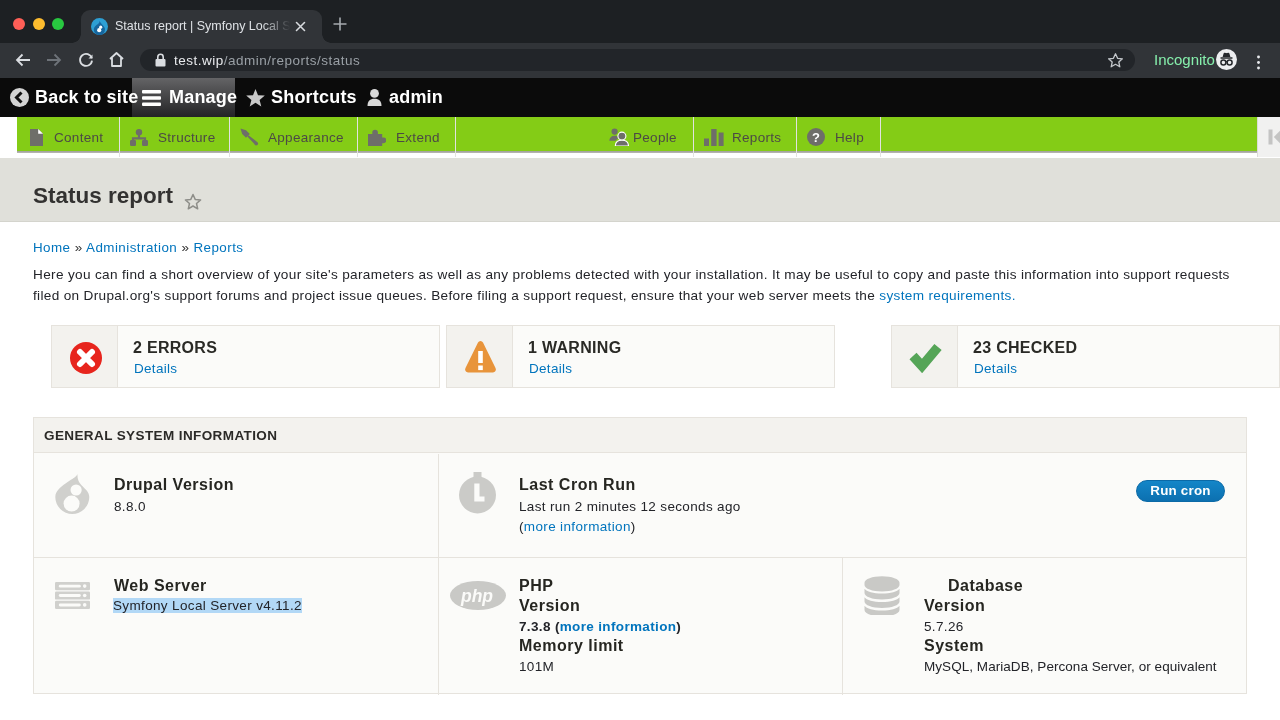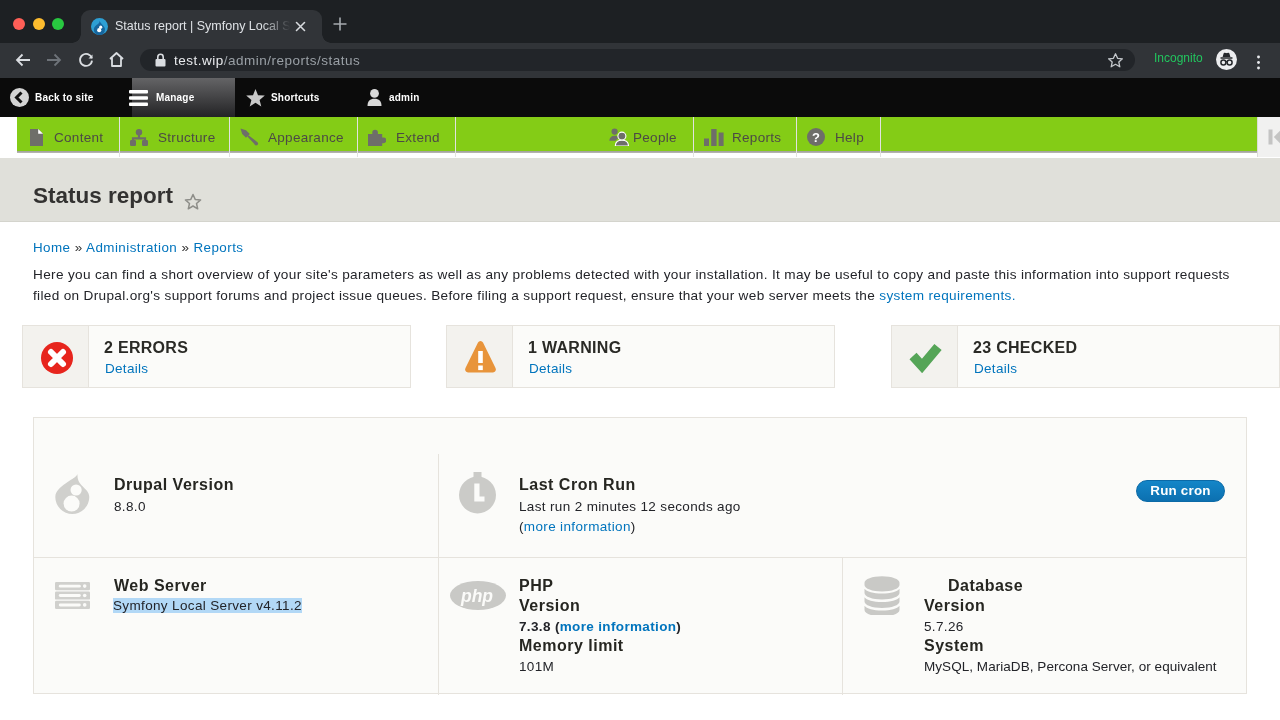--- a/index.html
+++ b/index.html
@@ -17,25 +17,25 @@
   background:radial-gradient(circle at 100% 0, #1d2023 0 8.5px, #313438 9px); }
 #tabtitle { position:absolute; left:34px; top:9px; width:177px; font-size:12.5px; color:#dfe2e6;
   white-space:nowrap; overflow:hidden;
   -webkit-mask-image:linear-gradient(90deg,#000 83%,transparent 99%);
   mask-image:linear-gradient(90deg,#000 83%,transparent 99%); }
 #addr { position:absolute; left:0; top:43px; width:1280px; height:35px; background:#313438; }
 #omnibox { position:absolute; left:140px; top:6px; width:995px; height:22px; background:#222529; border-radius:11px; }
 #urltext { position:absolute; left:34px; top:3.5px; font-size:13.5px; color:#e8eaed; white-space:nowrap; letter-spacing:0.5px; }
 #urltext .path { color:#9aa0a6; }
 .cicon { position:absolute; top:46px; }
-#incog-label { position:absolute; left:1154px; top:8px; font-size:12px; color:#22c55e; }
+#incog-label { position:absolute; left:1154px; top:8px; font-size:15px; color:#86efac; }
 
 #adminbar { position:absolute; left:0; top:78px; width:1280px; height:39px; background:#0b0b0b; }
 #adminbar .item { position:absolute; top:0; height:39px; display:flex; align-items:center;
-  color:#fff; font-weight:bold; font-size:10px; letter-spacing:0.2px; }
+  color:#fff; font-weight:bold; font-size:18px; letter-spacing:0.2px; }
 #manage-bg { position:absolute; left:132px; top:0; width:103px; height:39px;
   background:linear-gradient(#646466,#232325); }
 
 #menubar { position:absolute; left:17px; top:117px; width:1280px; height:35px; background:#84cc16;
   border-bottom:1px solid #a5a5a0; box-shadow:0 1px 0 #b3b3ae; }
 #menubar .mitem { position:absolute; top:0; height:40px; display:flex; align-items:center;
   border-right:1px solid #e2e2e0; color:#4c4a45; font-size:13.5px; letter-spacing:0.3px; padding-left:9px; }
 #menubar .mitem .islot { width:28px; display:flex; align-items:center; }
 
 #collapse { position:absolute; right:0; top:0; width:40px; height:40px; border-left:1px solid #dcdcda;
@@ -137,21 +137,21 @@
 
 <div id="adminbar">
   <div id="manage-bg"></div>
   <div class="item" style="left:10px;">
     <svg width="19" height="19" viewBox="0 0 19 19" style="margin-right:6px">
       <circle cx="9.5" cy="9.5" r="9.5" fill="#d4d4d4"></circle>
       <path d="M11.5 4.5 L6.5 9.5 L11.5 14.5" stroke="#111" stroke-width="3" fill="none"></path>
     </svg>
     <span>Back to site</span>
   </div>
-  <div class="item" style="left:129px;">
+  <div class="item" style="left:142px;">
     <svg width="19" height="16" viewBox="0 0 19 16" style="margin-right:8px">
       <rect x="0" y="0" width="19" height="3.4" rx="1" fill="#fff"></rect>
       <rect x="0" y="6.3" width="19" height="3.4" rx="1" fill="#fff"></rect>
       <rect x="0" y="12.6" width="19" height="3.4" rx="1" fill="#fff"></rect>
     </svg>
     <span>Manage</span>
   </div>
   <div class="item" style="left:246px;">
     <svg width="19" height="18" viewBox="0 0 19 18" style="margin-right:6px">
       <path d="M9.5 0 L12 6.2 L18.8 6.6 L13.6 10.9 L15.3 17.4 L9.5 13.8 L3.7 17.4 L5.4 10.9 L0.2 6.6 L7 6.2Z" fill="#c9c9c9"></path>
@@ -246,21 +246,21 @@
 
 <div id="pageheader">
   <div id="pagetitle">Status report</div>
   <svg style="position:absolute;left:184px;top:35px" width="18" height="18" viewBox="0 0 18 18">
     <path d="M9 1.5 L11.2 6.4 L16.6 6.9 L12.5 10.5 L13.7 15.8 L9 13 L4.3 15.8 L5.5 10.5 L1.4 6.9 L6.8 6.4Z" stroke="#8e8e89" stroke-width="1.5" fill="none" stroke-linejoin="round"></path>
   </svg>
 </div>
 <div id="breadcrumb"><a href="#h">Home</a> <span style="color:#333">»</span> <a href="#a">Administration</a> <span style="color:#333">»</span> <a href="#r">Reports</a></div>
 <div id="intro">Here you can find a short overview of your site's parameters as well as any problems detected with your installation. It may be useful to copy and paste this information into support requests<br>filed on Drupal.org's support forums and project issue queues. Before filing a support request, ensure that your web server meets the <a href="#s">system requirements.</a></div>
 
-<div class="card" style="left:22px;">
+<div class="card" style="left:51px;">
   <div class="icell">
     <svg style="left:18px;top:16px" width="32" height="32" viewBox="0 0 32 32">
       <circle cx="16" cy="16" r="16" fill="#e7251d"></circle>
       <path d="M10 10 L22 22 M22 10 L10 22" stroke="#fff" stroke-width="6" stroke-linecap="round"></path>
     </svg>
   </div>
   <div class="ctitle">2 ERRORS</div>
   <div class="cdet"><a href="#d1">Details</a></div>
 </div>
 <div class="card" style="left:446px;">
@@ -278,20 +278,21 @@
   <div class="icell">
     <svg style="left:16px;top:16px" width="35" height="31" viewBox="0 0 35 31">
       <path d="M5 14 L14 24 L30 5" stroke="#55a557" stroke-width="9.5" fill="none"></path>
     </svg>
   </div>
   <div class="ctitle">23 CHECKED</div>
   <div class="cdet"><a href="#d3">Details</a></div>
 </div>
 
 <div id="gsi">
+  <div id="gsihead">GENERAL SYSTEM INFORMATION</div>
   <div class="vline" style="left:404px; top:36px; height:241px;"></div>
   <div class="vline" style="left:808px; top:140px; height:137px;"></div>
   <div class="hline" style="left:0; top:139px; width:1212px;"></div>
 
   <svg style="position:absolute;left:20px;top:56px" width="36" height="40" viewBox="0 0 36 40">
     <path d="M23.5 0 C23.2 4.5 24.5 8 27.5 11.3 C31 15 35.3 18 35.3 23 A17 17 0 0 1 1.3 23 C1.3 16 8.5 11.5 14 7.7 C18 4.9 22 3.3 23.5 0 Z" fill="#d0d0cd"></path>
     <circle cx="22.1" cy="16" r="5.6" fill="#fbfbf9"></circle>
     <circle cx="17.6" cy="29.6" r="8" fill="#fbfbf9"></circle>
   </svg>
   <div class="gtitle abs" style="left:80px; top:58px;">Drupal Version</div>

